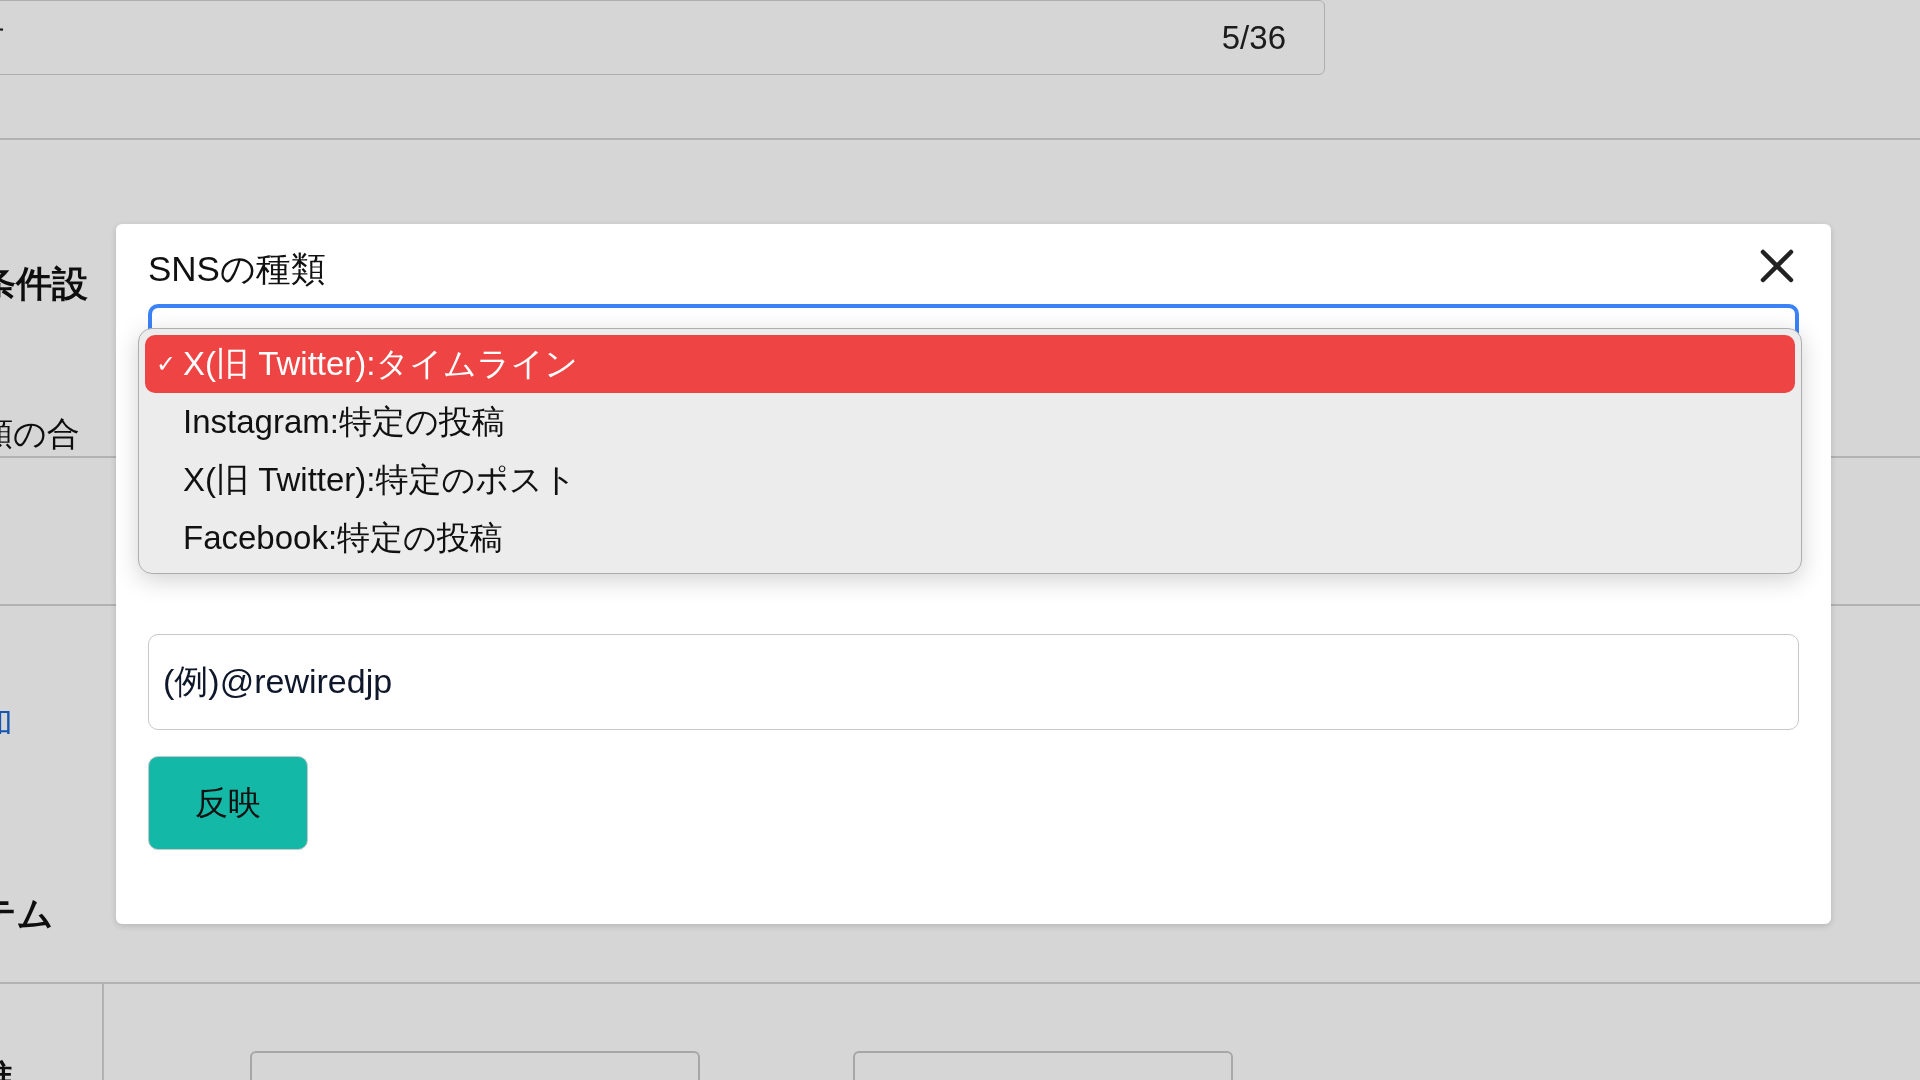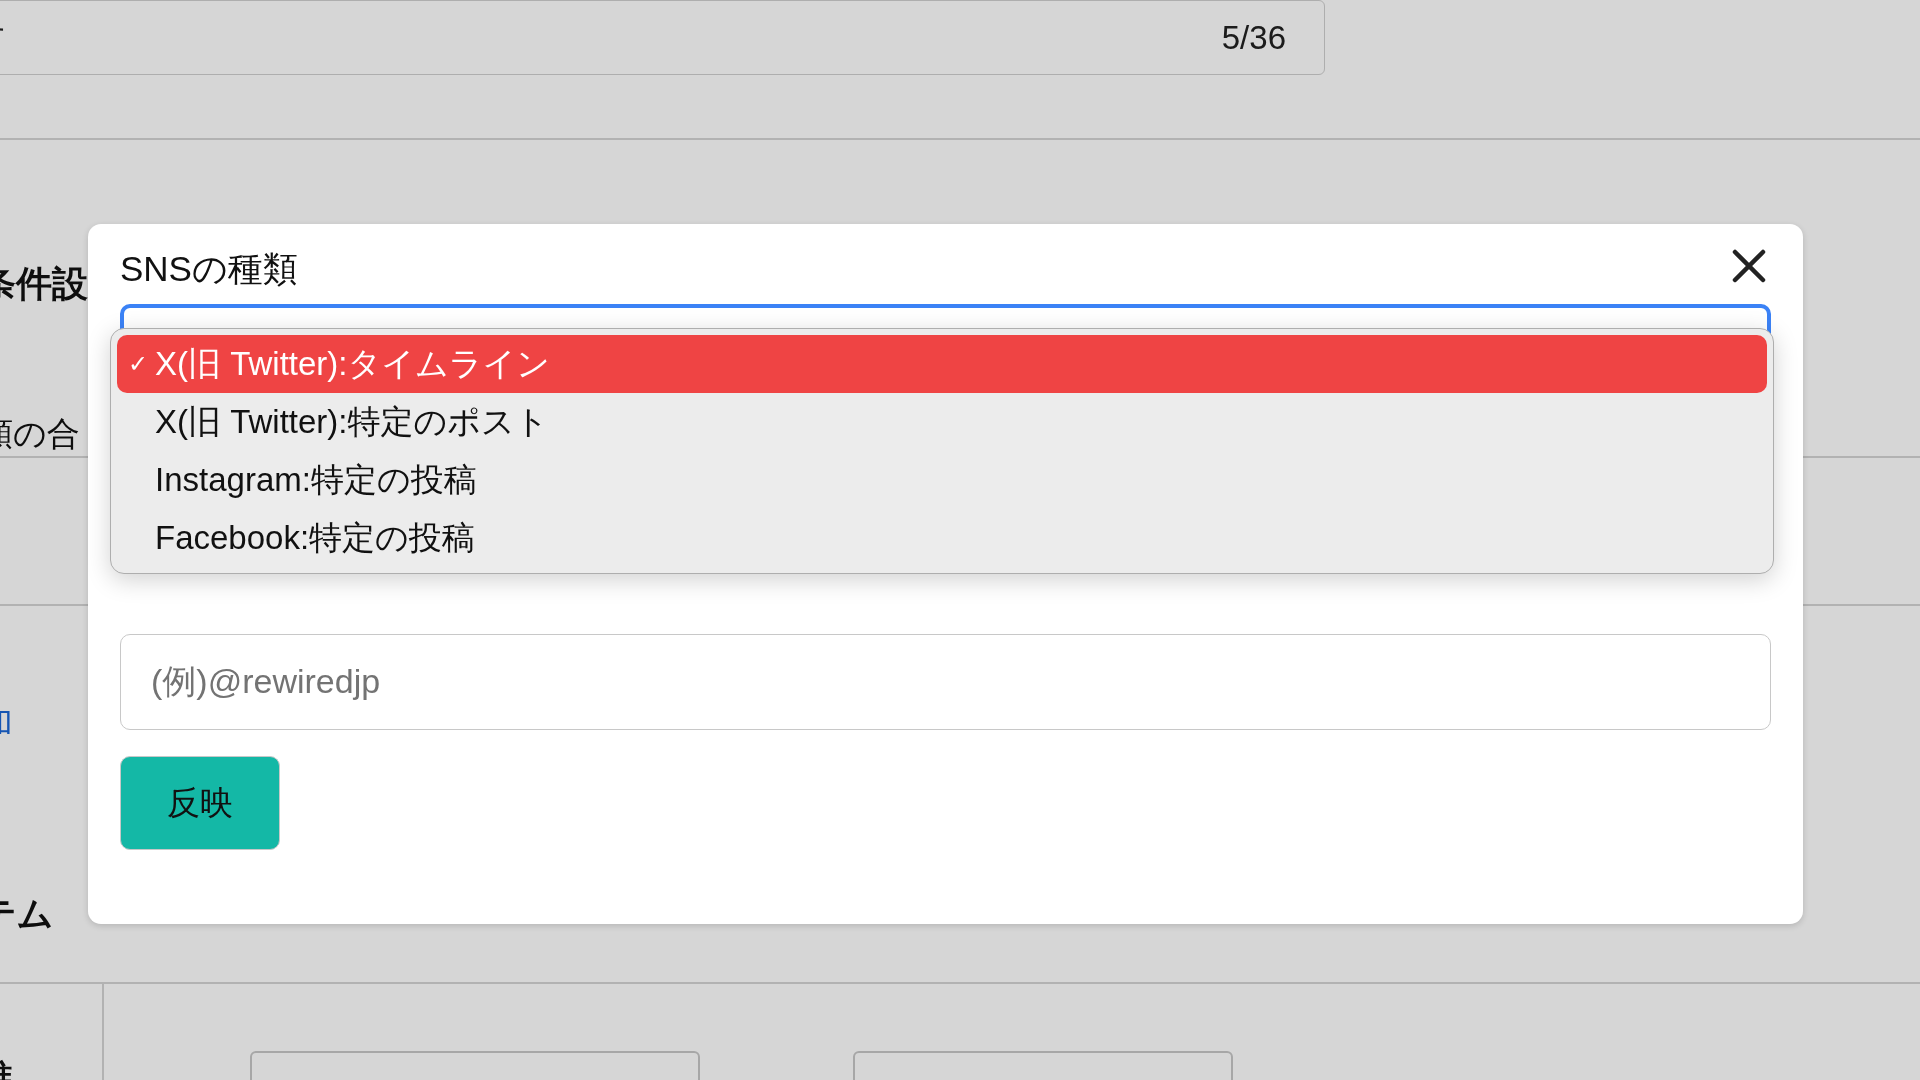--- a/index.html
+++ b/index.html
@@ -87,24 +87,24 @@
       border-radius:6px;
       background:#fff;
       top:1051px;
     }
     .bg-btn1 { left:250px; width:450px; }
     .bg-btn2 { left:853px; width:380px; }
 
     
     .modal {
       position:absolute;
-      left:88px; top:224px;
+      left:116px; top:224px;
       width:1715px; height:700px;
       background:#ffffff;
-      border-radius:13px;
+      border-radius:6px;
       z-index:2;
       box-shadow: 0 2px 6px rgba(0,0,0,0.15);
       padding: 22px 32px 28px 32px;
     }
 
     .modal-header {
       display:flex; align-items:flex-start; justify-content:space-between;
       height: 54px;
       margin-bottom: 4px;
     }
@@ -163,22 +163,22 @@
     }
     .dd-item:not(.selected) .chk::before { content:""; }
 
     .text-input {
       width:100%;
       height: 96px;
       margin-top: 252px;
       border:1.5px solid #c8c8c8;
       border-radius:10px;
       font-size: 34px;
-      color:#737373;
-      padding: 0 30px;
+      color:#0f172a;
+      padding: 0 14px;
       display:flex; align-items:center;
       background:#fff;
     }
 
     .apply-btn {
       margin-top: 26px;
       width:160px; height:94px;
       border:1.5px solid #c8c8c8;
       border-radius:10px;
       background:#14b8a6;
@@ -229,25 +229,25 @@
 
   <div class="select-wrap">
     <div class="select-box"></div>
     <div class="dropdown-panel">
       <div class="dd-item selected">
         <span class="chk"></span>
         <span>X(旧 Twitter):タイムライン</span>
       </div>
       <div class="dd-item">
         <span class="chk"></span>
+        <span>Instagram:特定の投稿</span>
+      </div>
+      <div class="dd-item">
+        <span class="chk"></span>
         <span>X(旧 Twitter):特定のポスト</span>
-      </div>
-      <div class="dd-item">
-        <span class="chk"></span>
-        <span>Instagram:特定の投稿</span>
       </div>
       <div class="dd-item">
         <span class="chk"></span>
         <span>Facebook:特定の投稿</span>
       </div>
     </div>
   </div>
 
   <div class="text-input">
     <span>(例)@rewiredjp</span>

